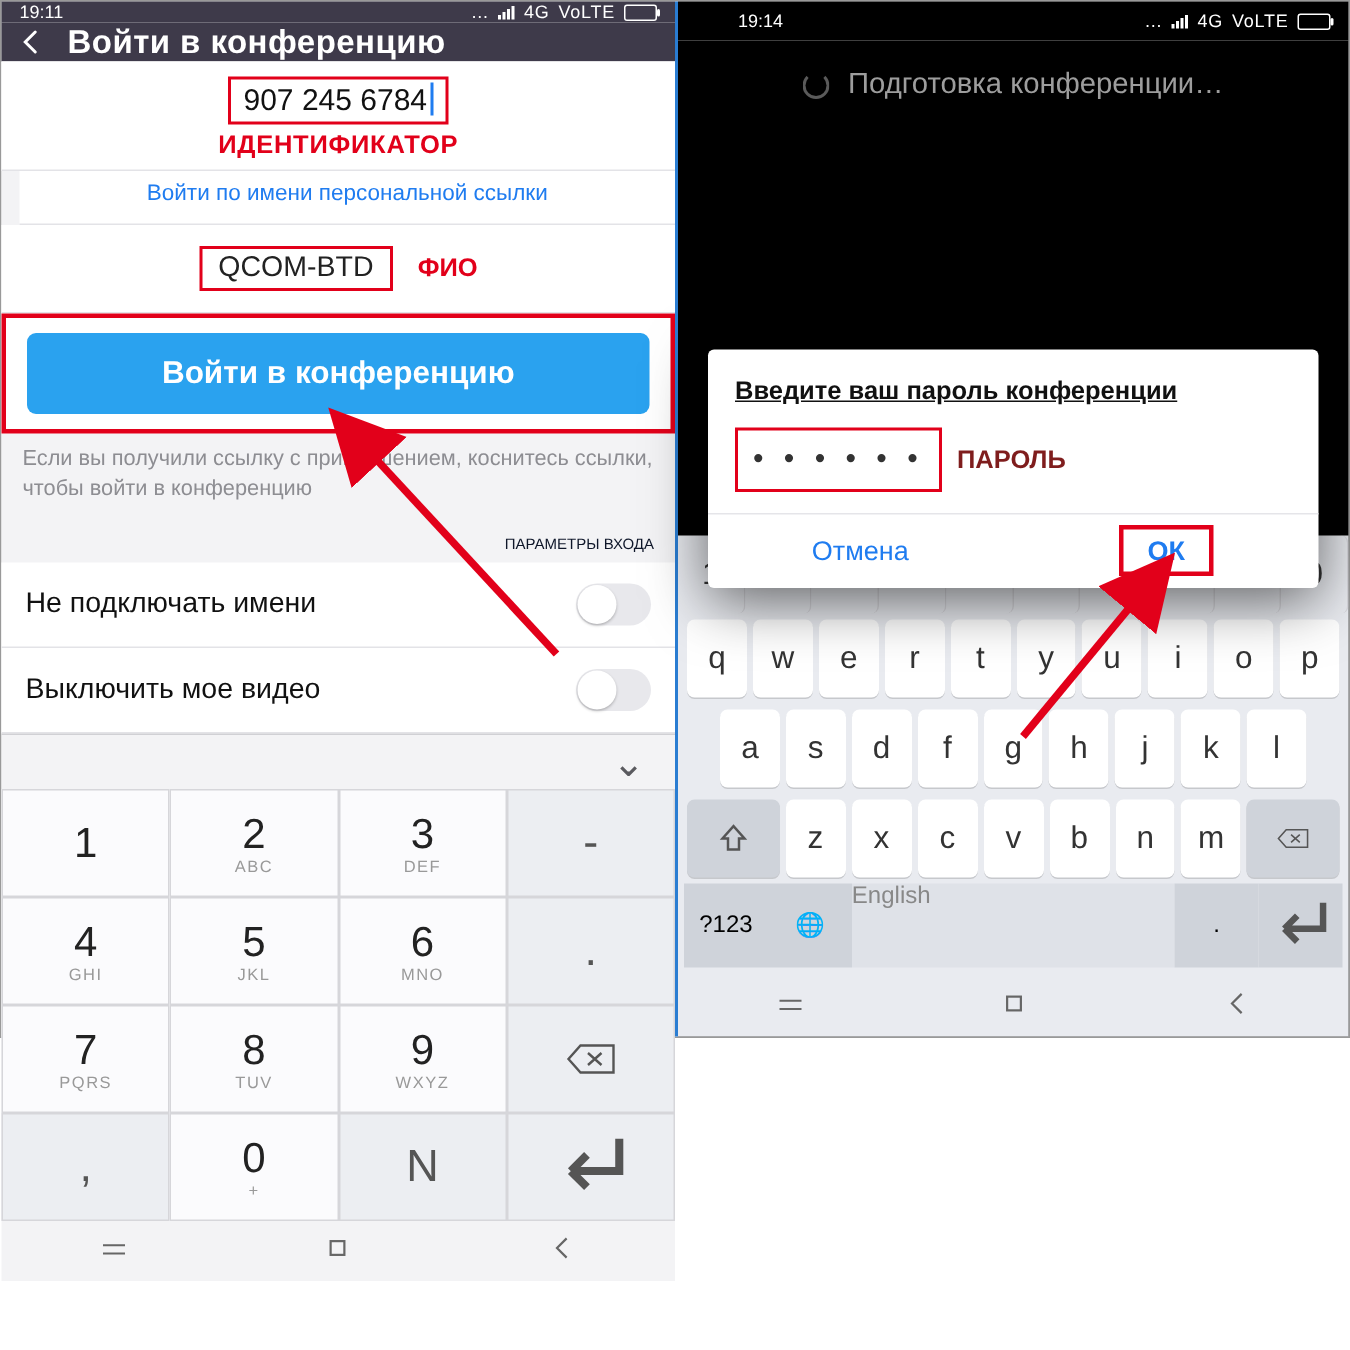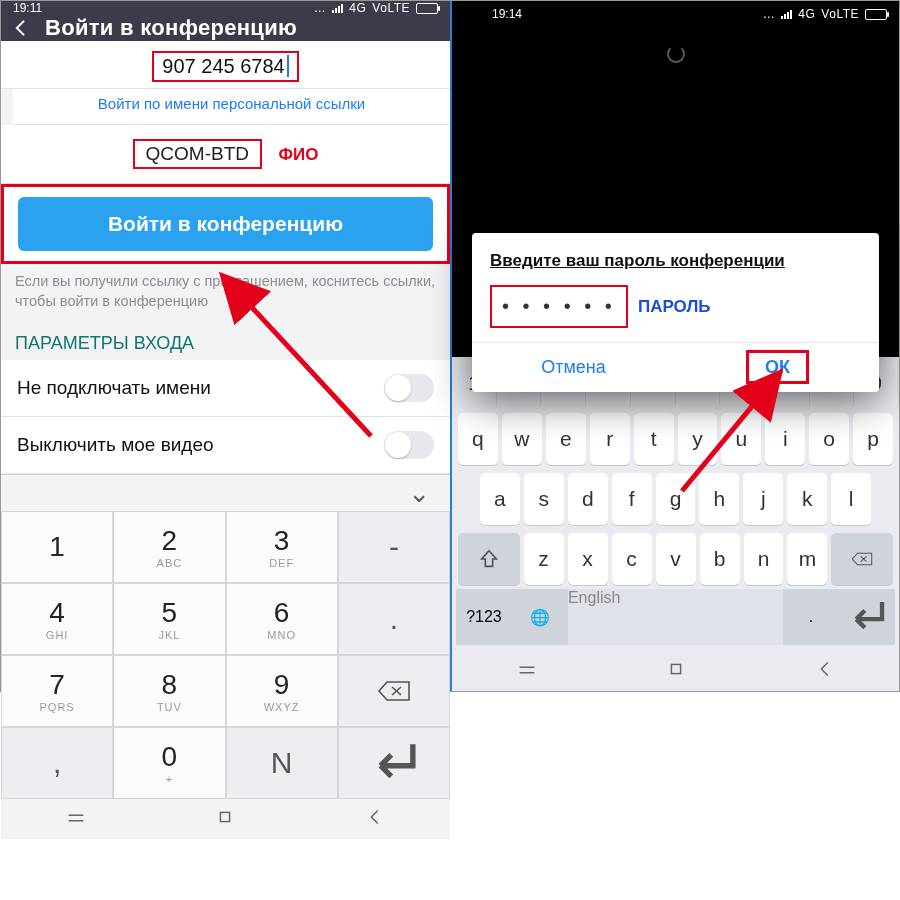--- a/index.html
+++ b/index.html
@@ -32,21 +32,21 @@
   .idbox { display:inline-block; border:2px solid #e2001a; padding:2px 8px; font-size:20px; color:#111; position:relative;}
   .cursor { display:inline-block; width:2px; height:22px; background:#1f7cf0; margin-left:2px; vertical-align:-4px;}
   .anno-id { color:#e2001a; font-weight:700; font-size:17px; margin-top:4px; text-align:center; letter-spacing:0.5px;}
   .link-row { text-align:center; font-size:15px; color:#1f7cf0; padding:6px 0 12px;margin-left:12px;}
   .name-row { text-align:center; padding:14px 0;}
   .namebox { display:inline-block; border:2px solid #e2001a; padding:2px 11px; font-size:19px; color:#222;}
   .fio { display:inline-block; color:#e2001a; font-weight:700; font-size:17px; margin-left:12px;}
   .btn-container { background:#fff; padding:10px 14px; border:3px solid #e2001a;}
   .join-btn { background:#2aa2ef; color:#fff; font-size:21px; font-weight:600; text-align:center; width:100%; border:none; padding:15px 0; border-radius:6px;}
   .hint { color:#8d8d92; font-size:14.5px; padding:8px 14px 10px; line-height:1.35;}
-  .section-lbl { color:#0f766e; font-size:18px; padding:12px 14px 6px;}
+  .section-lbl { color:#0f172a; font-size:10px; padding:12px 14px 6px;text-align:right;}
   .opt { background:#fff; border-bottom:1px solid #e3e3e7; display:flex; justify-content:space-between; align-items:center; padding:14px 16px; font-size:19px; color:#111;}
   .opt:first-of-type { border-top:1px solid #e3e3e7;}
   .toggle { width:50px; height:28px; border-radius:14px; background:#e8e8ec; position:relative;}
   .toggle::after { content:""; position:absolute; top:1px; left:1px; width:26px; height:26px; background:#fff; border-radius:50%; box-shadow:0 1px 2px rgba(0,0,0,0.25);}
 
   
   .keypad { margin-top:auto; border-top:1px solid #d0d0d4;}
   .keypad-controls { height:36px; display:flex; justify-content:flex-end; padding-right:20px; align-items:center; font-size:26px; color:#5a5a5f;}
   .kp-grid { display:grid; grid-template-columns:repeat(4,1fr);}
   .key { height:72px; border:0.5px solid #d6d6da; display:flex; flex-direction:column; align-items:center; justify-content:center; font-size:28px; color:#222; background:#fbfbfd;}
@@ -61,21 +61,21 @@
 
   
   .body-right { background:#000; flex:1; display:flex; flex-direction:column; position:relative;}
   .prep { display:flex; align-items:center; justify-content:center; gap:12px; padding:18px 0; color:#9d9d9d; font-size:19.5px;}
   .spinner { width:18px; height:18px; border:2px solid #5a5a5a; border-top-color:transparent; border-radius:50%;}
 
   .dialog { position:absolute; left:20px; right:20px; top:206px; background:#fff; border-radius:4px; box-shadow:0 8px 40px rgba(0,0,0,0.6);}
   .dlg-title { font-size:17px; font-weight:600; padding:18px 18px 10px; color:#111;text-decoration:underline;}
   .pwd-wrap { padding:4px 18px 14px; display:flex; align-items:center;}
   .pwd { border:2px solid #e2001a; padding:8px 10px; font-size:20px; color:#333; letter-spacing:4px; width:138px;}
-  .pwd-label { color:#1d4ed8; font-weight:700; font-size:17px; margin-left:10px;}
+  .pwd-label { color:#7f1d1d; font-weight:700; font-size:17px; margin-left:10px;}
   .dlg-btns { display:flex; border-top:1px solid #e5e5e9;align-items:flex-end; }
   .dlg-btn { flex:1; text-align:center; padding:14px 0; font-size:18px; color:#1f7cf0; font-weight:500;}
   .dlg-btn.ok .okbox{ border:3px solid #e2001a; padding:4px 16px; font-weight:700;}
   .dlg-sep { width:1px; background:#e5e5e9;}
 
   
   .qw { margin-top:auto; background:#e9ebf0;}
   .qw-nums { display:flex;}
   .qw-nums .k, .qw-row .k { flex:1; text-align:center; height:52px; line-height:52px; font-size:21px; color:#333; margin:4px 2px; background:#fff; border-radius:5px; box-shadow:0 1px 0 rgba(0,0,0,0.15);}
   .qw-nums .k{ background:transparent; box-shadow:none; margin:0; border-right:1px solid #d8d8dd;}
@@ -115,20 +115,21 @@
     </div>
     <div class="hdr">
       <span class="back"><svg viewBox="0 0 24 24">
             <path d="M15 4 L7 12 L15 20" stroke="#fff" stroke-width="2.4" fill="none" stroke-linecap="round"></path>
           </svg></span>
       <span class="title">Войти в конференцию</span>
     </div>
     <div class="body-left">
       <div class="row-white meeting-id">
         <span class="idbox"><span>907 245 6784</span><span class="cursor"></span></span>
+        <div class="anno-id">ИДЕНТИФИКАТОР</div>
       </div>
       <div class="row-white link-row">Войти по имени персональной ссылки</div>
       <div class="row-white name-row">
         <span class="namebox">QCOM-BTD</span>
         <span class="fio">ФИО</span>
       </div>
       <div class="btn-container">
         <button class="join-btn">Войти в конференцию</button>
       </div>
       <div class="hint">Если вы получили ссылку с приглашением, коснитесь ссылки, чтобы войти в конференцию</div>
@@ -245,20 +246,21 @@
             <i></i>
           </span>
         <span>4G</span>
         <span>VoLTE</span>
         <span class="battery"></span>
       </span>
     </div>
     <div class="body-right">
       <div class="prep">
         <span class="spinner"></span>
+        <span>Подготовка конференции…</span>
       </div>
 
       <div class="dialog">
         <div class="dlg-title">Введите ваш пароль конференции</div>
         <div class="pwd-wrap">
           <span class="pwd">• • • • • •</span>
           <span class="pwd-label">ПАРОЛЬ</span>
         </div>
         <div class="dlg-btns">
           <div class="dlg-btn">Отмена</div>

